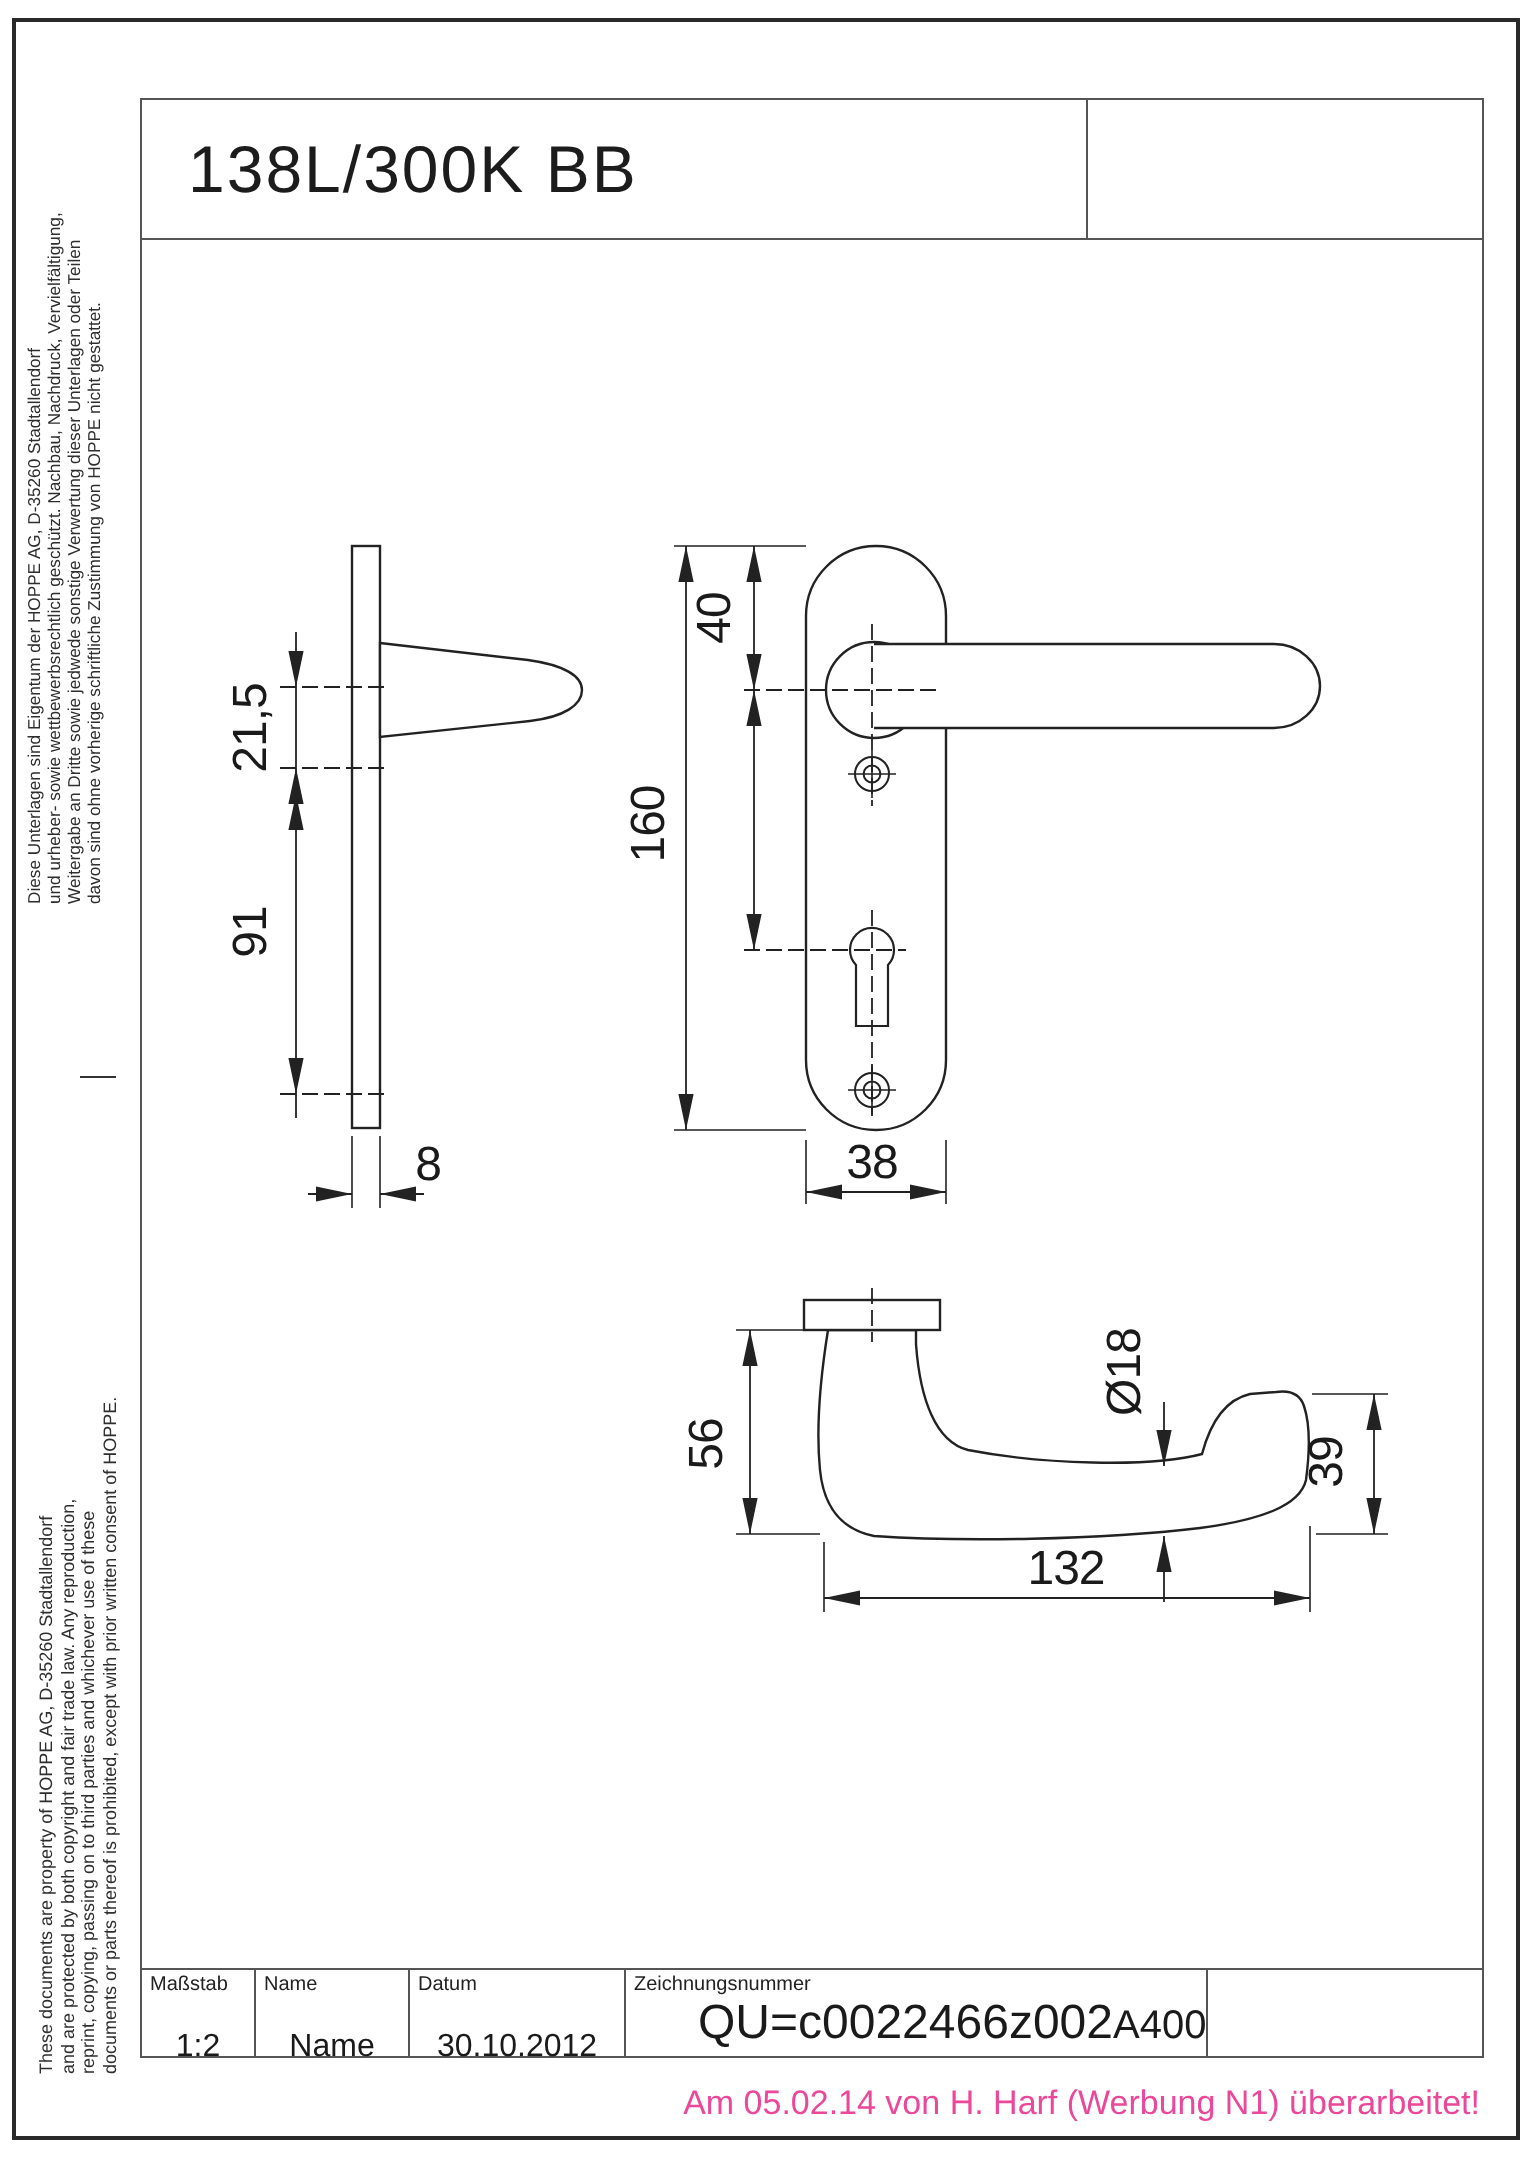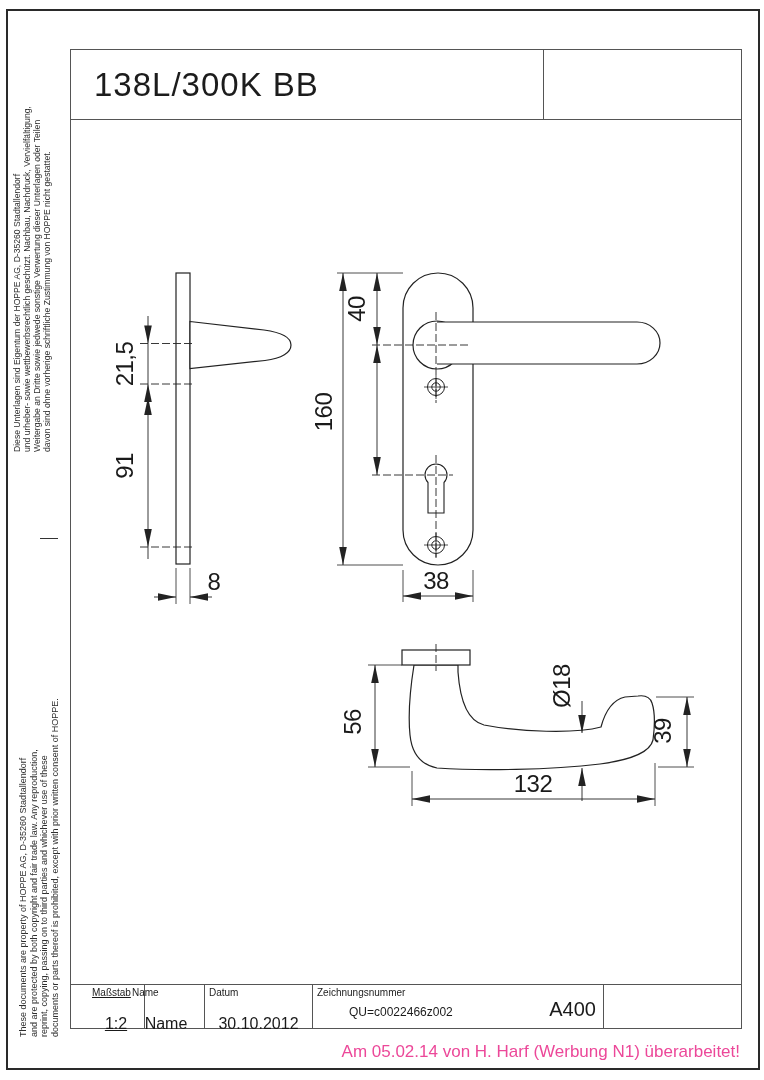--- a/index.html
+++ b/index.html
@@ -12,27 +12,27 @@
   .header-vline{left:543px;top:49px;height:70px;border-left:1px solid #555;}
   .sheet-title{left:94px;top:66px;font-size:33px;letter-spacing:1px;color:#1c1c1c;}
   .legal{transform-origin:0 0;transform:rotate(-90deg);white-space:nowrap;color:#2e2e2e;}
   .legal-de{left:13px;top:452px;width:412px;font-size:8.6px;line-height:9.9px;}
   .legal-en{left:18px;top:1037px;width:390px;font-size:9px;line-height:10.7px;}
   .center-tick{left:40px;top:538px;width:18px;border-top:1.5px solid #333;}
   .drawing-svg{left:70px;top:119px;}
   .dim{font-size:24px;fill:#1a1a1a;stroke:none;text-anchor:middle;letter-spacing:-0.5px;}
   .titleblock{left:70px;top:984px;width:672px;height:45px;border:1px solid #555;box-sizing:border-box;}
   .tb-cell{position:absolute;top:0;height:100%;box-sizing:border-box;border-right:1px solid #555;}
-  .tb-c1{left:17px;width:57px;text-decoration:underline;}  .tb-c2{left:57px;width:77px;}
+  .tb-c1{left:0;width:57px;}  .tb-c2{left:57px;width:77px;}
   .tb-c3{left:134px;width:108px;} .tb-c4{left:242px;width:291px;}
   .tb-c5{left:533px;width:139px;border-right:none;display:flex;align-items:center;justify-content:center;gap:3px;}
   .tb-label{font-size:10px;padding:2px 0 0 4px;color:#222;}
   .tb-value{text-align:center;font-size:16px;margin-top:17px;color:#1a1a1a;}
   .tb-row{display:flex;align-items:baseline;margin-top:0px;}
-  .tb-qu{font-size:12px;padding-left:36px;}
+  .tb-qu{font-size:24px;padding-left:36px;}
   .tb-fmt{font-size:20px;margin-left:auto;padding-right:7px;}
   .brand{font-weight:700;font-size:21px;letter-spacing:0.5px;color:#111;}
   .brand sup{font-size:8px;vertical-align:top;line-height:1;}
   .revision{right:24px;top:1042px;font-size:17px;color:#ec4899;}
 </style>
 </head>
 <body>
 
 <div class="abs outer-border"></div>
 <div class="abs frame"></div>

